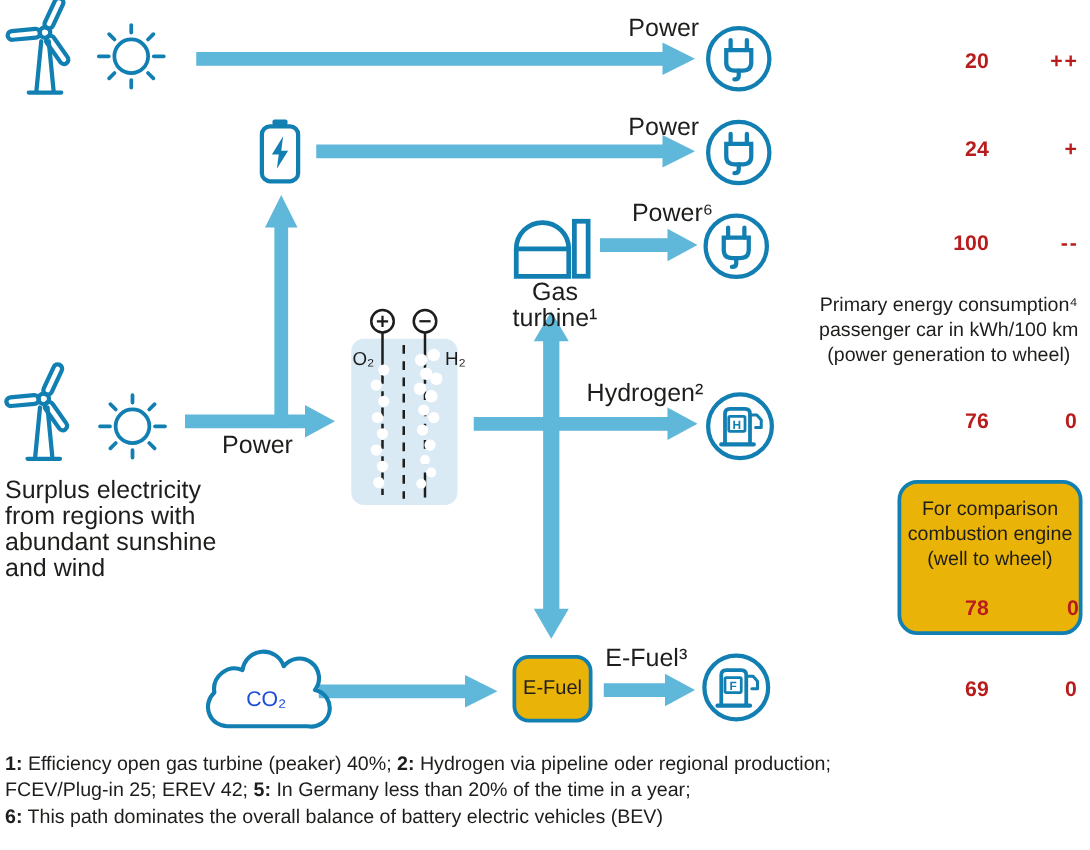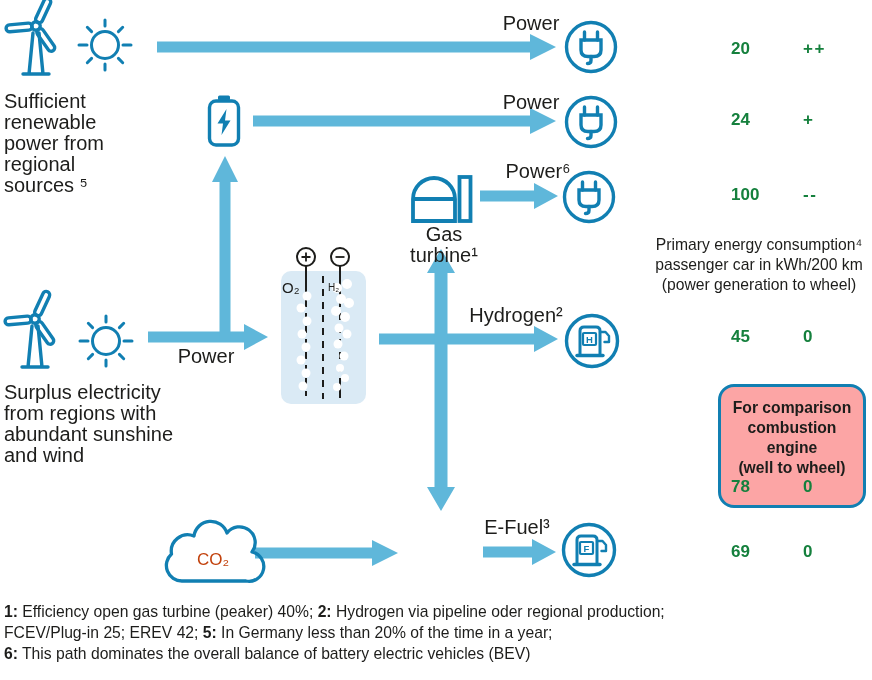--- a/index.html
+++ b/index.html
@@ -3,28 +3,28 @@
 <meta charset="utf-8">
 <style>
   html,body{margin:0;padding:0;background:#fff;}
   .stage{position:relative;width:872px;height:680px;background:#fff;overflow:hidden;
          font-family:"Liberation Sans","DejaVu Sans",sans-serif;color:#1d1d1b;}
   svg.layer{position:absolute;left:0;top:0;}
   .t{position:absolute;font-size:20px;line-height:21px;}
   .c{text-align:center;}
   .pre{white-space:pre-line;}
   .small{font-size:15.7px;line-height:20px;}
-  .val{position:absolute;width:60px;text-align:left;font-weight:bold;font-size:17px;
-       line-height:19px;color:#15803d;}
+  .val{position:absolute;width:60px;text-align:right;font-weight:bold;font-size:17px;
+       line-height:19px;color:#b91c1c;}
   .cost{letter-spacing:1.5px;}
-  .box{position:absolute;border:3px solid #117fb2;background:#fca5a5;font-weight:bold;}
+  .box{position:absolute;border:3px solid #117fb2;background:#eab308;}
   .efuel-box{border-radius:13px;display:flex;align-items:center;justify-content:center;}
   .comp-box{border-radius:16px;}
   .comp-label{padding-top:11px;}
-  .blue{color:#c2410c;}
+  .blue{color:#1d4ed8;}
   .fn{position:absolute;left:4px;top:601px;width:840px;font-size:15.7px;line-height:21px;}
   .fn b{font-weight:bold;}
   svg text.pump-letter{font-family:"Liberation Sans","DejaVu Sans",sans-serif;
        font-size:9.5px;font-weight:bold;fill:#117fb2;text-anchor:middle;}
 </style>
 </head>
 <body>
 
 <div class="stage">
 
@@ -148,52 +148,52 @@
 
 
   <div class="t c" style="left:496px;top:13px;width:70px;">Power</div>
   <div class="t c" style="left:496px;top:92px;width:70px;">Power</div>
   <div class="t c" style="left:502px;top:161px;width:72px;">Power⁶</div>
   <div class="t c" style="left:392px;top:224px;width:104px;">Gas turbine¹</div>
   <div class="t c" style="left:168px;top:346px;width:76px;">Power</div>
   <div class="t c" style="left:464px;top:305px;width:104px;">Hydrogen²</div>
   <div class="t c" style="left:477px;top:517px;width:80px;">E-Fuel³</div>
 
-  <div class="t pre" style="left:4px;top:91px;width:170px;">Sufficient renewable
-power from regional
-sources ⁵</div>
   <div class="t pre" style="left:4px;top:382px;width:170px;">Surplus electricity
 from regions with
 abundant sunshine
 and wind</div>
 
   <div class="t pre c small" style="left:645px;top:235px;width:228px;">Primary energy consumption⁴
-passenger car in kWh/200 km
+passenger car in kWh/100 km
 (power generation to wheel)</div>
 
   <div class="t" style="left:282px;top:277px;width:26px;font-size:15px;">O₂</div>
-  <div class="t" style="left:328px;top:277px;width:26px;font-size:10px;">H₂</div>
+  <div class="t" style="left:356px;top:277px;width:26px;font-size:15px;">H₂</div>
   <div class="t c blue" style="left:184px;top:549px;width:58px;font-size:17px;">CO₂</div>
 
+  <div class="box efuel-box" style="left:410px;top:524px;width:58px;height:48px;">
+    <span style="font-size:16px;">E-Fuel</span>
+  </div>
 
   <div class="box comp-box" style="left:718px;top:384px;width:142px;height:118px;">
     <div class="t pre c small comp-label" style="position:static;">For comparison
 combustion engine
 (well to wheel)</div>
   </div>
   <div class="val" style="left:731px;top:477px;">78</div>
   <div class="val" style="left:803px;top:477px;">0</div>
 
   <div class="val" style="left:731px;top:39px;">20</div>
   <div class="val cost" style="left:803px;top:39px;">++</div>
   <div class="val" style="left:731px;top:110px;">24</div>
   <div class="val cost" style="left:803px;top:110px;">+</div>
   <div class="val" style="left:731px;top:185px;">100</div>
   <div class="val cost" style="left:803px;top:185px;">--</div>
-  <div class="val" style="left:731px;top:327px;">45</div>
+  <div class="val" style="left:731px;top:327px;">76</div>
   <div class="val cost" style="left:803px;top:327px;">0</div>
   <div class="val" style="left:731px;top:542px;">69</div>
   <div class="val cost" style="left:803px;top:542px;">0</div>
 
   <div class="fn">
       <div><b>1:</b><span> Efficiency open gas turbine (peaker) 40%; </span><b>2:</b><span> Hydrogen via pipeline oder regional production;</span></div>
       <div><span>FCEV/Plug-in 25; EREV 42; </span><b>5:</b><span> In Germany less than 20% of the time in a year;</span></div>
       <div><b>6:</b><span> This path dominates the overall balance of battery electric vehicles (BEV)</span></div>
     </div>
 

